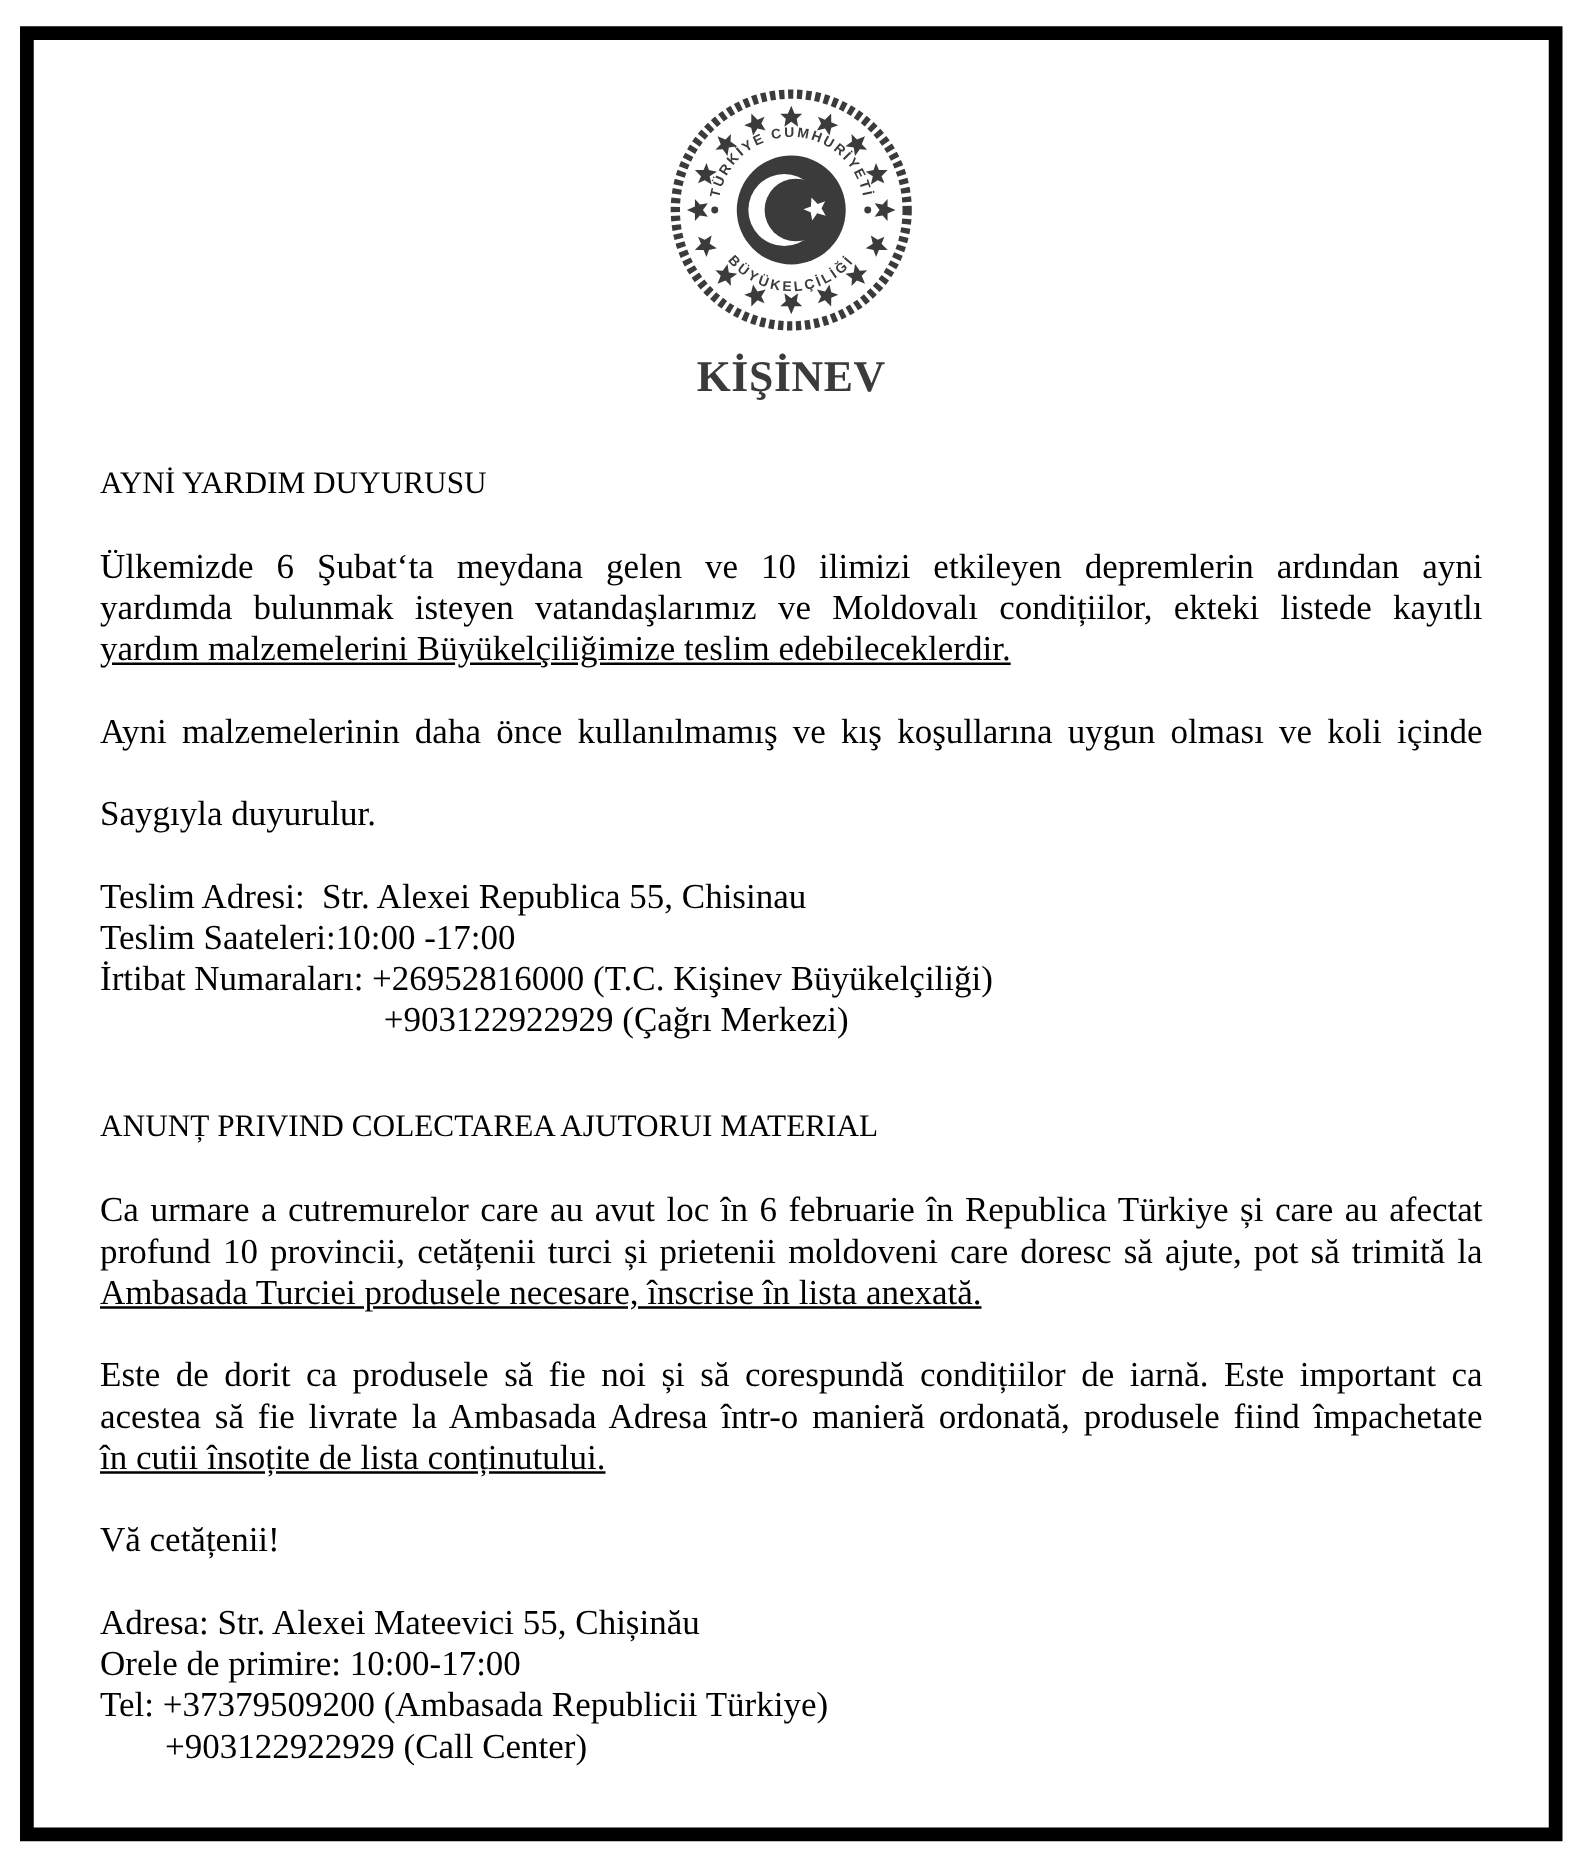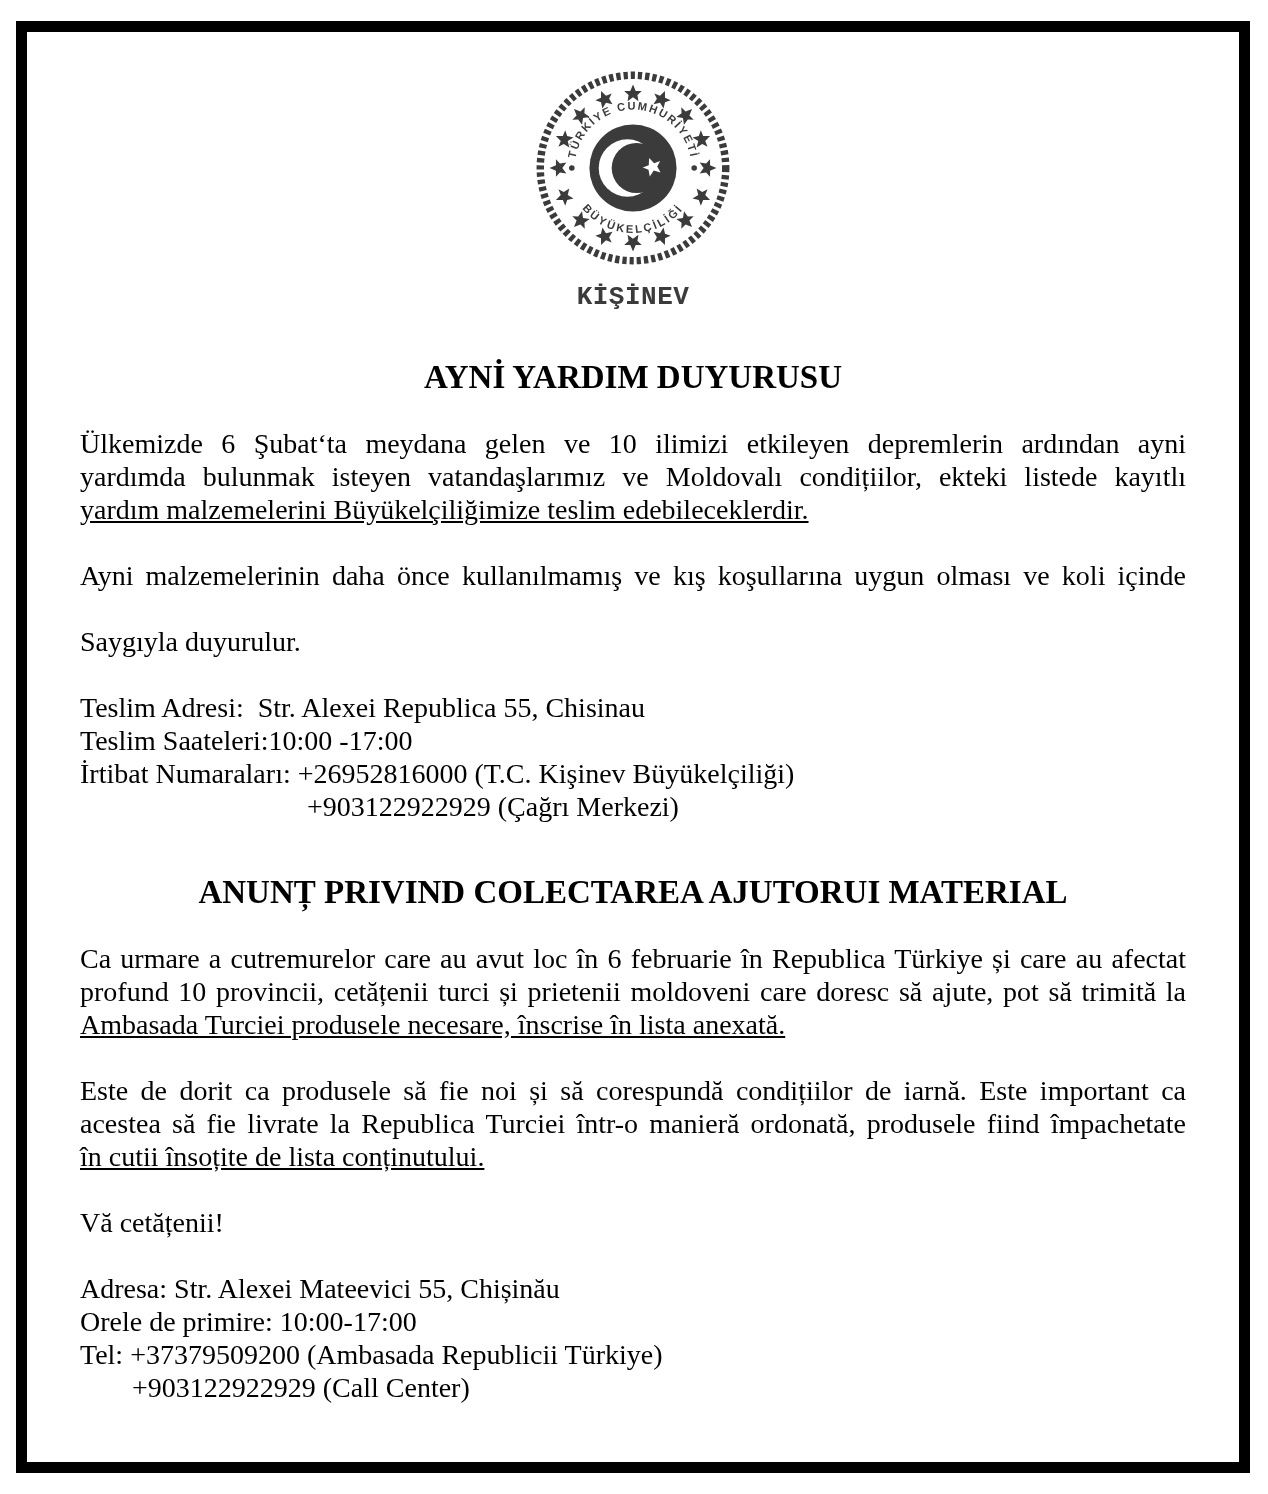--- a/index.html
+++ b/index.html
@@ -10,26 +10,26 @@
   }
   .frame {
     position:absolute; left:16px; top:21px; width:1234px; height:1452px;
     border:11px solid #000; box-sizing:border-box;
     padding:34px 53px 0 53px;
   }
   .logo-block { text-align:center; }
   .emblem { width:204px; height:204px; display:block; margin:0 auto; }
   .wordmark {
     margin-top:12px; text-align:center;
-    font-family:Liberation Mono, monospace;
-    font-weight:700; font-size:26px; letter-spacing:0.5px; color:#3b3b3b;
+    font-family:Liberation Serif, serif;
+    font-weight:700; font-size:35px; letter-spacing:0.5px; color:#3b3b3b;
   }
   .doc { font-size:28px; line-height:33px; }
   .doc-title {
-    text-align:center; font-weight:bold; font-size:33px; line-height:34px;
+    font-weight:normal; font-size:25px; line-height:34px;
     margin:48px 0 0 0;
   }
   .doc-title.ro { margin-top:52px; }
   .para { margin:33px 0 0 0; }
   .line { text-align:justify; text-align-last:justify; }
   .line-last { text-align-last:left;text-decoration:underline; }
   .contact-block { margin:33px 0 0 0; }
   .contact-line { white-space:pre-wrap; }
   .indent-tr { padding-left:227px; }
   .indent-ro { padding-left:52px; }
@@ -118,21 +118,21 @@
       <div class="doc-title ro">ANUNȚ PRIVIND COLECTAREA AJUTORUI MATERIAL</div>
 
       <div class="para">
         <div class="line">Ca urmare a cutremurelor care au avut loc în 6 februarie în Republica Türkiye și care au afectat</div>
         <div class="line">profund 10 provincii, cetățenii turci și prietenii moldoveni care doresc să ajute, pot să trimită la</div>
         <div class="line line-last">Ambasada Turciei produsele necesare, înscrise în lista anexată.</div>
       </div>
 
       <div class="para">
         <div class="line">Este de dorit ca produsele să fie noi și să corespundă condițiilor de iarnă. Este important ca</div>
-        <div class="line">acestea să fie livrate la Republica Turciei într-o manieră ordonată, produsele fiind împachetate</div>
+        <div class="line">acestea să fie livrate la Ambasada Adresa într-o manieră ordonată, produsele fiind împachetate</div>
         <div class="line line-last">în cutii însoțite de lista conținutului.</div>
       </div>
 
       <div class="para">Vă cetățenii!</div>
 
       <div class="contact-block">
         <div class="contact-line">Adresa: Str. Alexei Mateevici 55, Chișinău</div>
         <div class="contact-line">Orele de primire: 10:00-17:00</div>
         <div class="contact-line">Tel: +37379509200 (Ambasada Republicii Türkiye)</div>
         <div class="contact-line indent-ro">+903122922929 (Call Center)</div>

